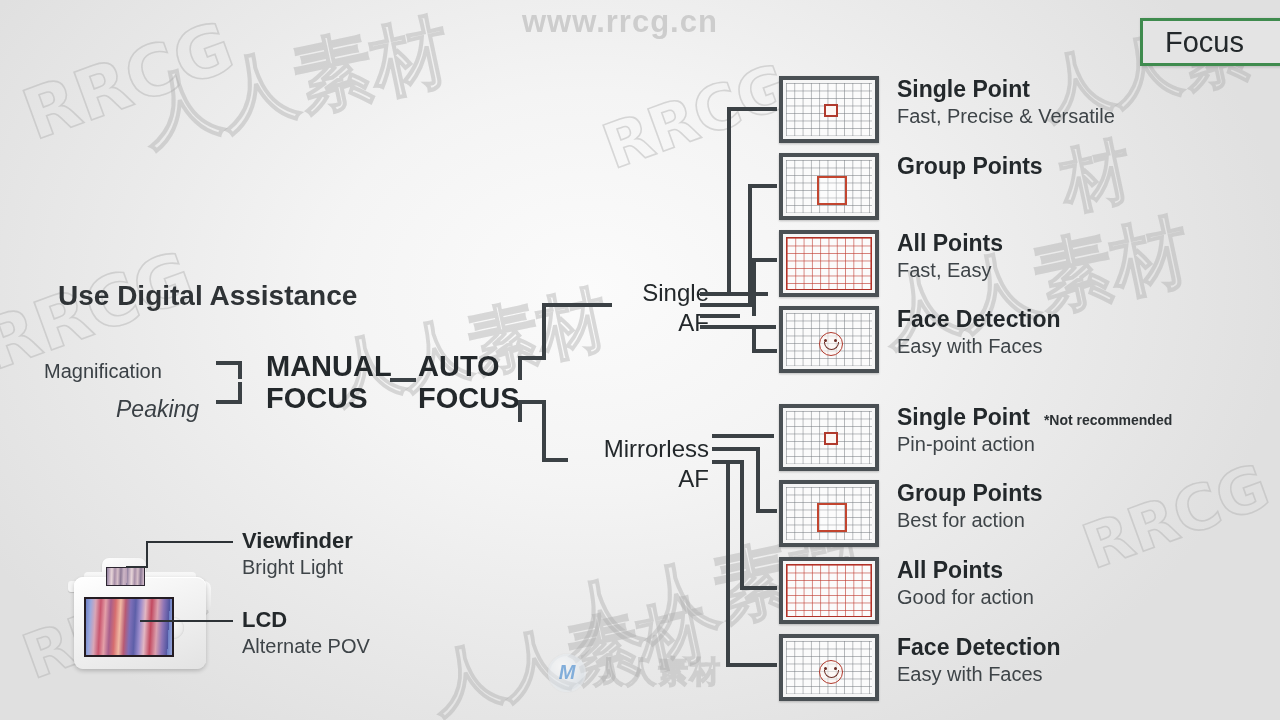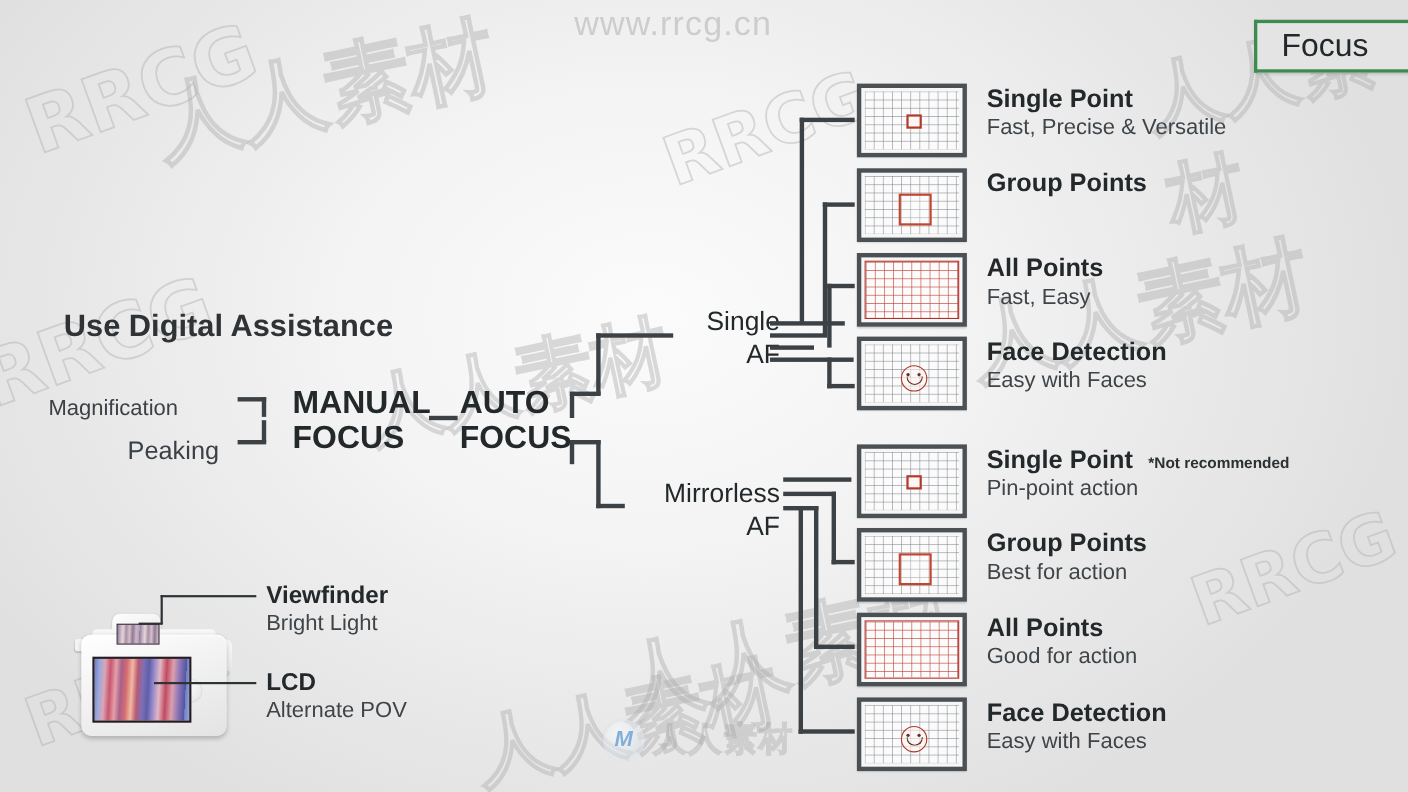--- a/index.html
+++ b/index.html
@@ -11,21 +11,21 @@
   #stage{
     position:relative;width:1280px;height:720px;overflow:hidden;
     background:
       radial-gradient(ellipse 700px 520px at 46% 40%, #fbfbfb 0%, #f4f4f4 38%, #eaeaea 68%, #e0e0e0 100%),
       linear-gradient(135deg,#dcdcdc 0%,#f0f0f0 45%,#e2e2e2 100%);
   }
 
   
   .wm{position:absolute;color:#cfcfcf;user-select:none;pointer-events:none;}
   .wm-url{
-    left:522px;top:4px;font-size:31px;font-weight:400;letter-spacing:1px;
+    left:522px;top:4px;font-size:31px;font-weight:700;letter-spacing:1px;
     color:#cdcdcd;
   }
   .wm-ghost{
     color:transparent;-webkit-text-stroke:1.6px rgba(175,175,175,.45);
     font-weight:700;font-family:"DejaVu Sans",sans-serif;
   }
   .wm-rrcg1{left:20px;top:40px;font-size:70px;transform:rotate(-20deg);}
   .wm-rrcg2{left:-20px;top:270px;font-size:70px;transform:rotate(-20deg);}
   .wm-rrcg3{left:20px;top:590px;font-size:62px;transform:rotate(-20deg);}
   .wm-rrcg4{left:600px;top:80px;font-size:62px;transform:rotate(-20deg);}
@@ -61,21 +61,21 @@
     position:absolute;left:1140px;top:18px;width:160px;height:48px;
     background:#e4e4e4;border:3px solid #3f8b4e;border-right:none;
     display:flex;align-items:center;padding-left:22px;
     box-sizing:border-box;box-shadow:1px 1px 3px rgba(0,0,0,.18);
   }
   .focus-badge span{font-size:29px;color:#23282b;font-weight:400;}
 
   
   .assist{position:absolute;left:58px;top:280px;font-size:28px;font-weight:700;color:#2f3336;}
   .magn{position:absolute;left:44px;top:360px;font-size:20px;color:#3a4045;}
-  .peak{position:absolute;left:116px;top:396px;font-size:23px;color:#3a4045;}
+  .peak{position:absolute;left:116px;top:396px;font-size:23px;color:#3a4045;font-style:italic;}
 
   .manual{position:absolute;left:255px;top:350px;font-size:29px;font-weight:700;color:#23282b;line-height:1.12;margin-left:11px;}
   .auto{position:absolute;left:418px;top:350px;font-size:29px;font-weight:700;color:#23282b;line-height:1.12;}
 
   .single-af{position:absolute;left:613px;top:278px;font-size:24px;color:#23282b;line-height:1.25;width:96px;text-align:right;}
   .cont-af{position:absolute;left:566px;top:434px;font-size:24px;color:#23282b;line-height:1.25;width:143px;text-align:right;}
 
   
   .ln{position:absolute;background:#3b4145;}
   .h{height:4px;} .v{width:4px;}

